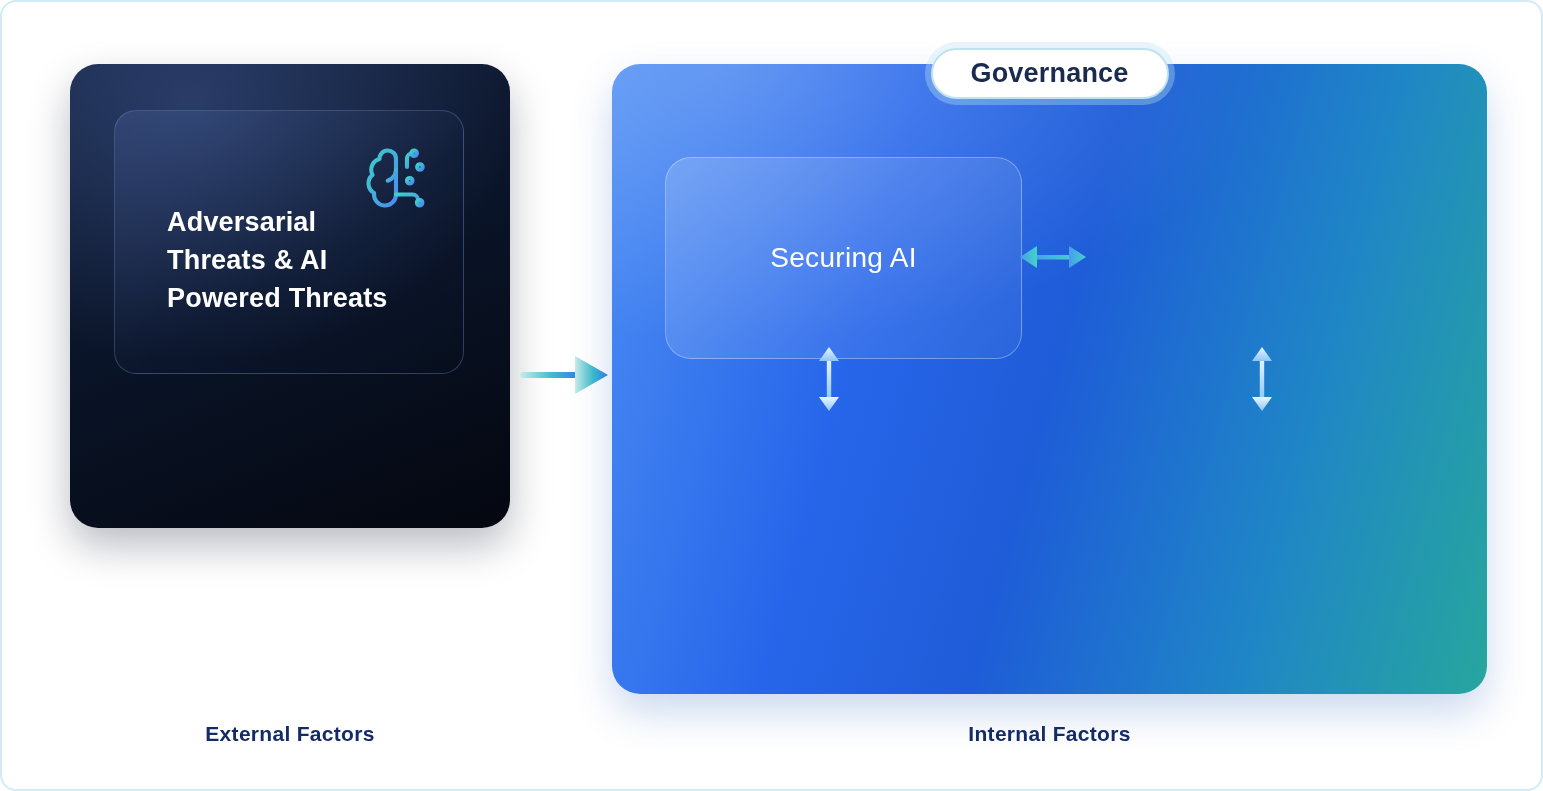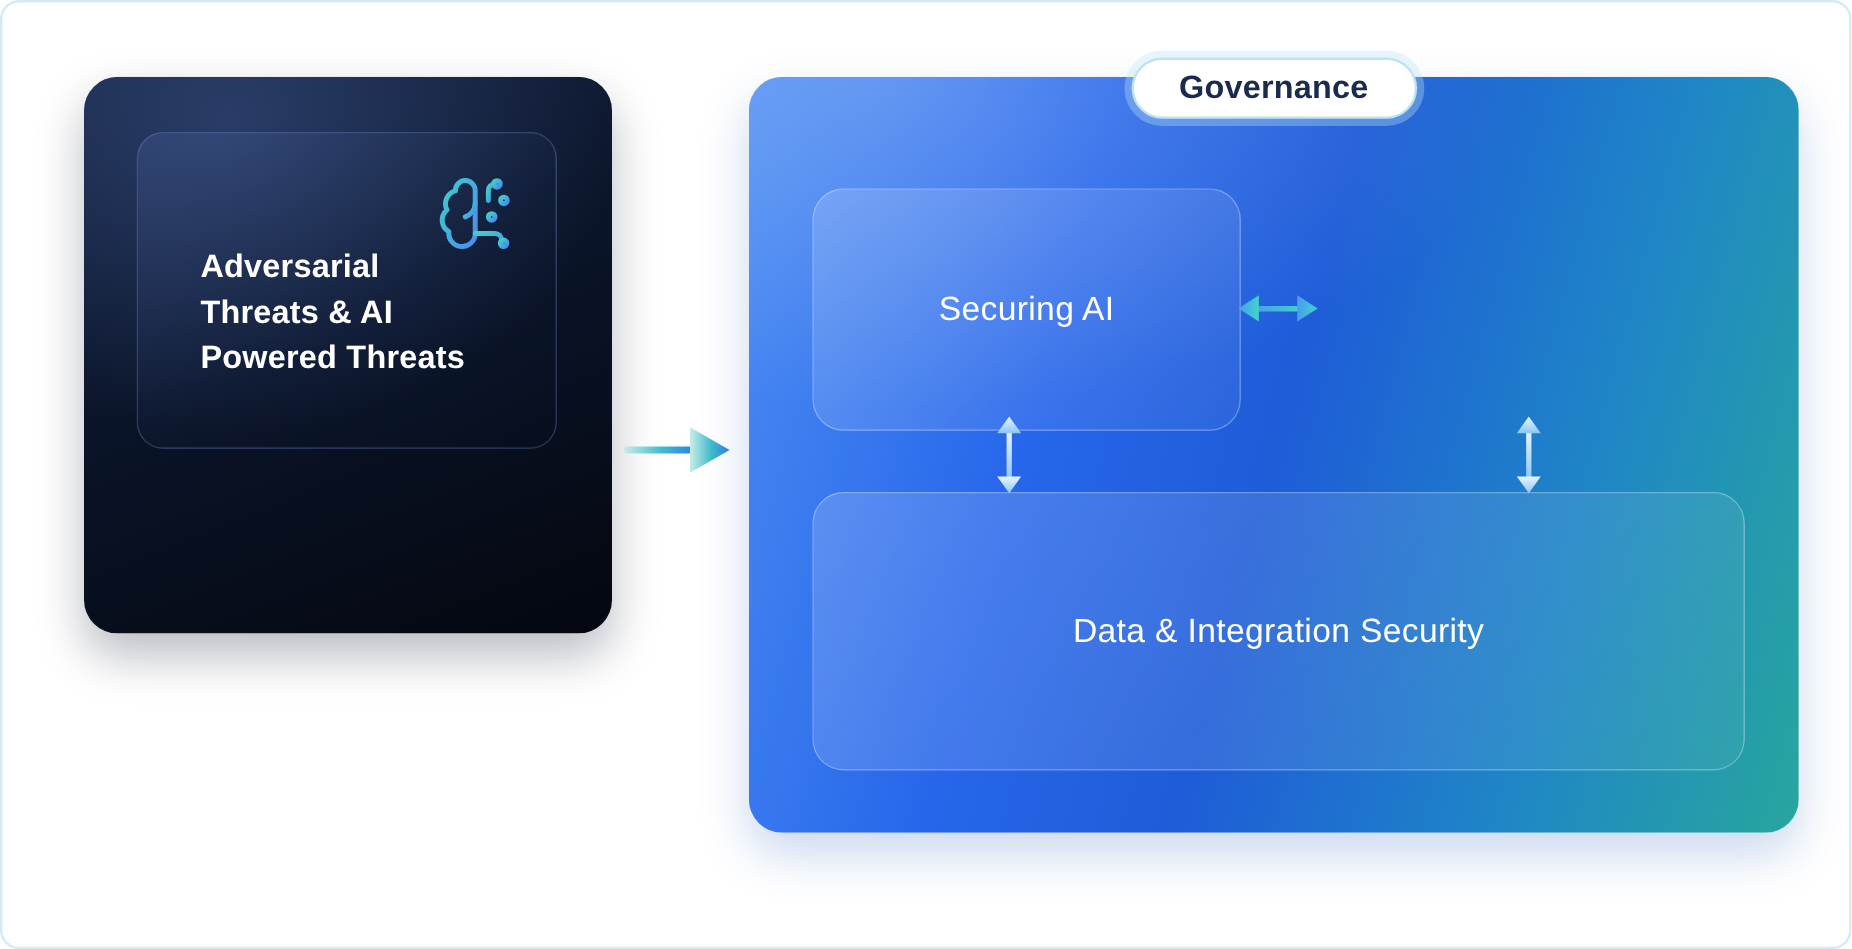--- a/index.html
+++ b/index.html
@@ -48,21 +48,20 @@
 
   
   .right-panel{
     position:absolute;left:610px;top:62px;width:875px;height:630px;
     border-radius:28px;
     background:
       radial-gradient(900px 480px at 14% 0%, rgba(255,255,255,0.20), transparent 58%),
       linear-gradient(105deg,#4b8cf3 0%, #2766ea 30%, #1e5cd8 50%, #1f86c6 76%, #27a69e 100%);
     box-shadow:0 18px 40px rgba(20,80,180,.22);
     overflow:visible;
-    margin-left:12px;
   }
   .badge{
     position:absolute;left:50%;top:-16px;transform:translateX(-50%);
     background:#ffffff;color:#1b2b4d;
     font-size:27px;font-weight:600;letter-spacing:.2px;
     padding:8px 38px;border-radius:999px;
     border:2px solid #bfe2f0;
     box-shadow:0 0 0 6px rgba(190,228,244,0.35);
     white-space:nowrap;z-index:3;
   }
@@ -119,20 +118,21 @@
             <circle cx="20.7" cy="8" r="1"></circle>
           </g>
         </svg>
       </span>
       <p class="dark-card-label">Adversarial Threats &amp; AI Powered Threats</p>
     </div>
 
 
   </section>
 
+  <div class="caption caption-left">External Factors</div>
 
   <svg class="main-arrow" viewBox="0 0 92 46">
     <defs>
       <linearGradient id="gradMain" x1="0" y1="0" x2="1" y2="0">
         <stop offset="0" stop-color="#c8ece7"></stop>
         <stop offset="0.55" stop-color="#3fbccc"></stop>
         <stop offset="1" stop-color="#2f80ed"></stop>
       </linearGradient>
     </defs>
     <rect x="2" y="20" width="58" height="6" rx="3" fill="url(#gradMain)"></rect>
@@ -141,23 +141,20 @@
 
   <section class="right-panel">
 
     <div class="badge">Governance</div>
 
     <div class="blue-card card-securing">
       <span class="blue-card-label">Securing AI</span>
     </div>
 
 
-    <div class="blue-card card-data">
-      <span class="blue-card-label">Data &amp; Integration Security</span>
-    </div>
 
     <svg class="h-arrow" viewBox="0 0 72 30">
       <defs>
         <linearGradient id="gradH" x1="0" y1="0" x2="1" y2="0">
           <stop offset="0" stop-color="#4a9af0"></stop>
             <stop offset="1" stop-color="#3fd6c6"></stop>
         </linearGradient>
       </defs>
       <rect x="14" y="13" width="44" height="4.5" rx="2" fill="url(#gradH)"></rect>
       <path d="M20 4 L3 15 L20 26 Z" fill="url(#gradH)"></path>
@@ -183,14 +180,15 @@
             <stop offset="1" stop-color="#8cc6f8"></stop>
         </linearGradient>
       </defs>
       <rect x="12.8" y="12" width="4.4" height="42" rx="2" fill="url(#gradV2)"></rect>
       <path d="M15 1 L5 15 L25 15 Z" fill="url(#gradV2)"></path>
       <path d="M15 65 L5 51 L25 51 Z" fill="url(#gradV2)"></path>
     </svg>
 
   </section>
 
+  <div class="caption caption-right">Internal Factors</div>
 
 </div>
 
 </body></html>

